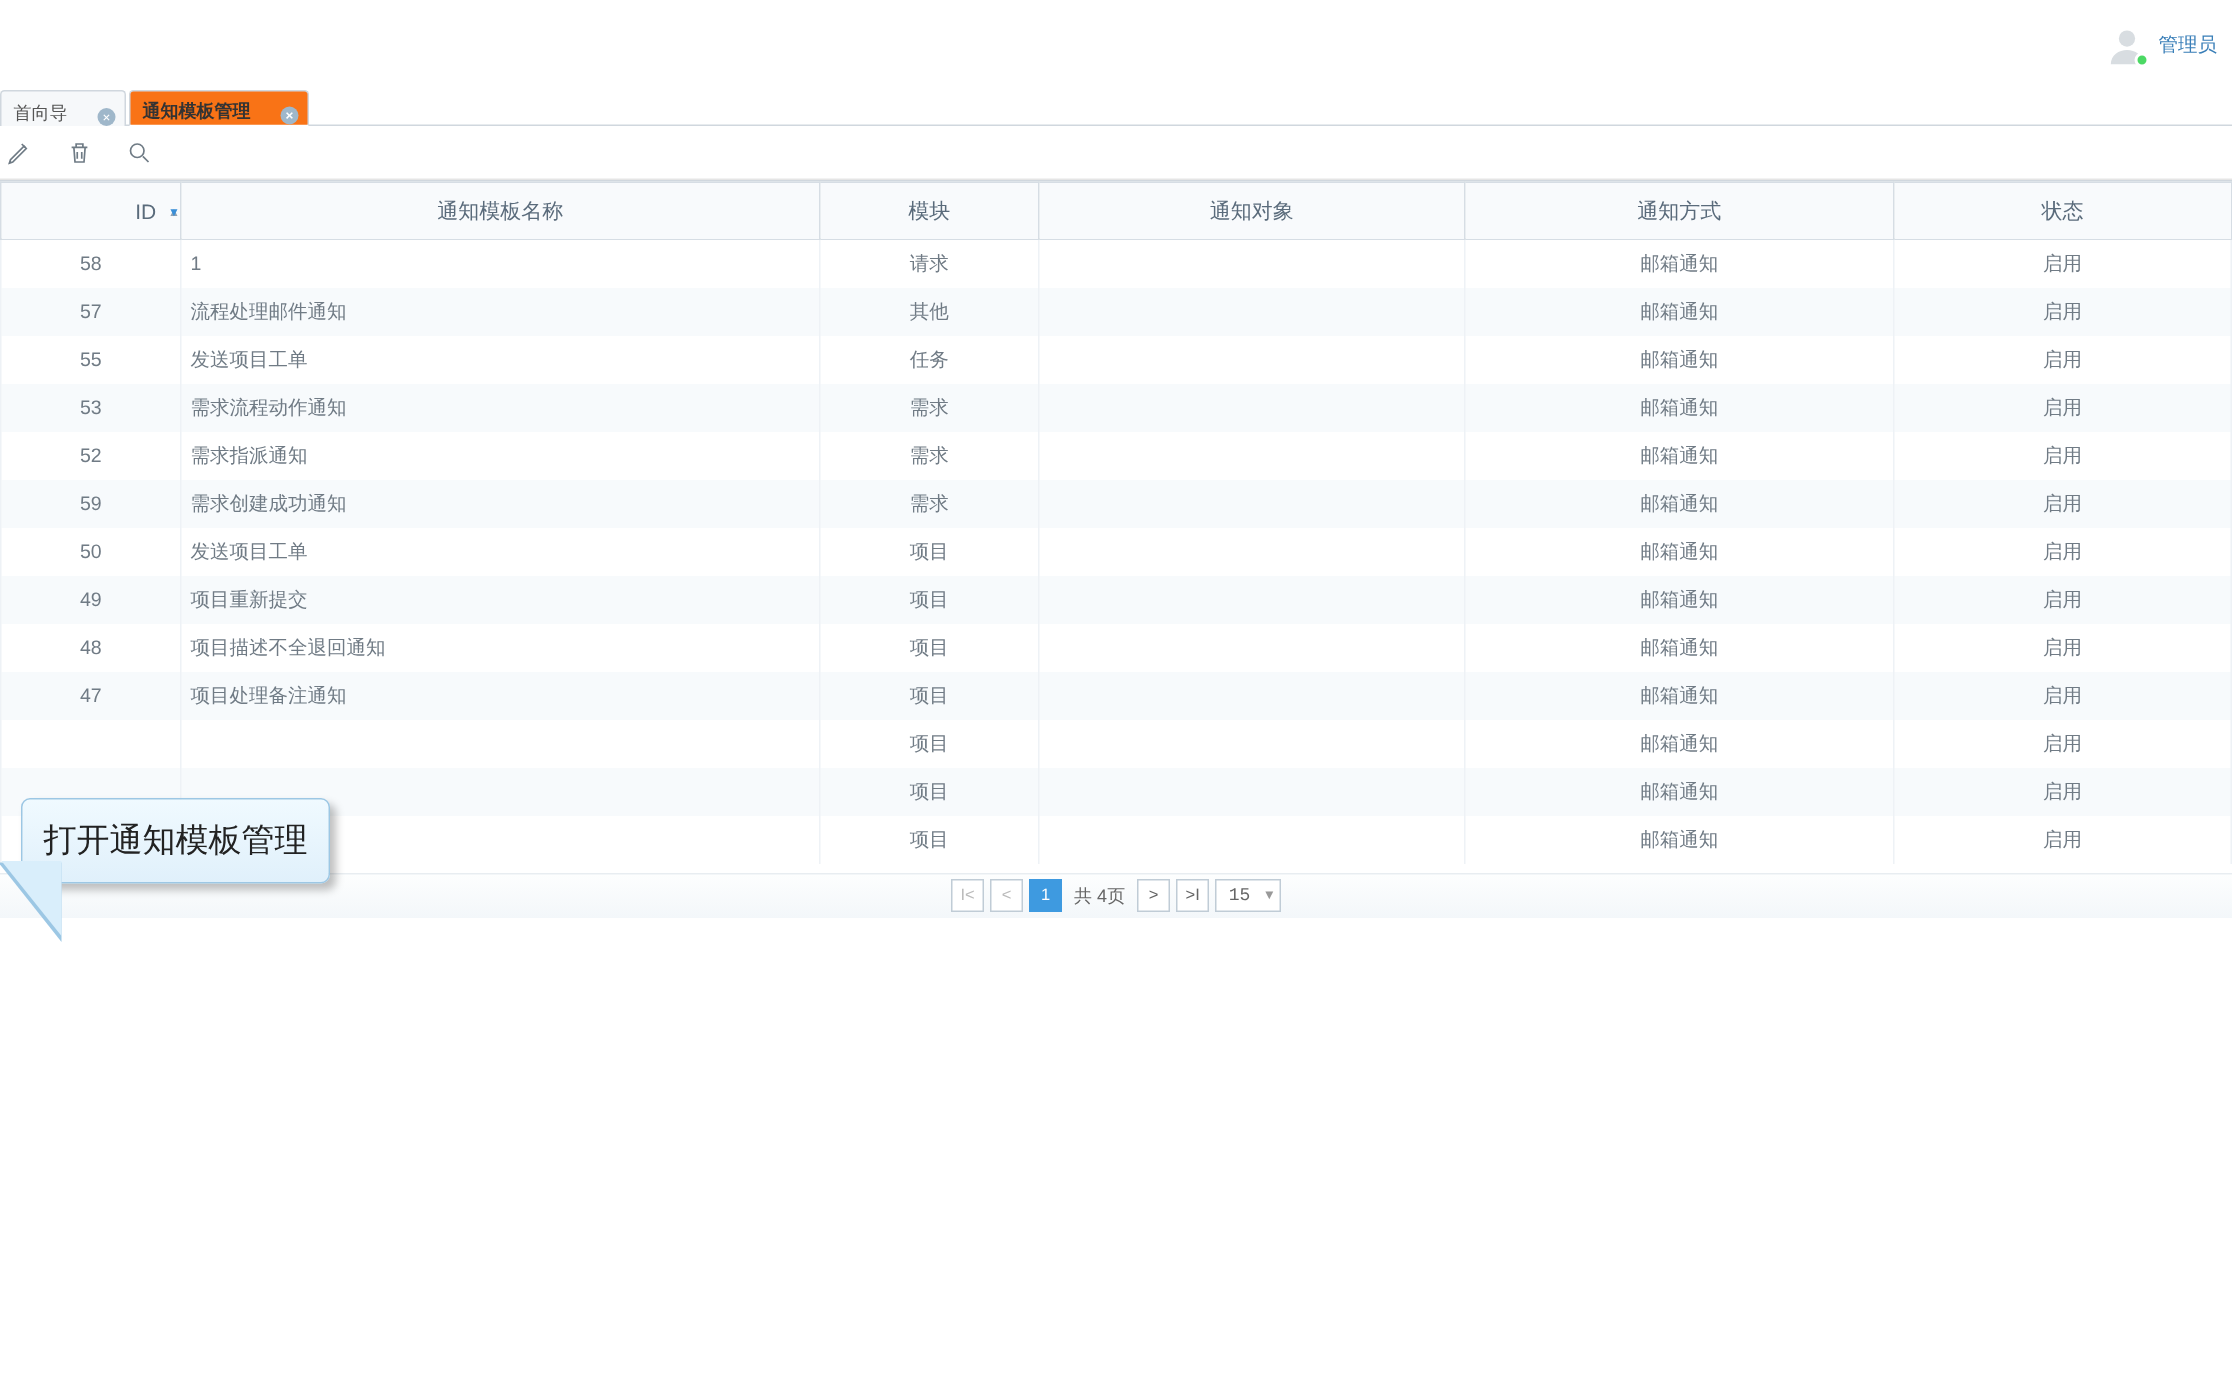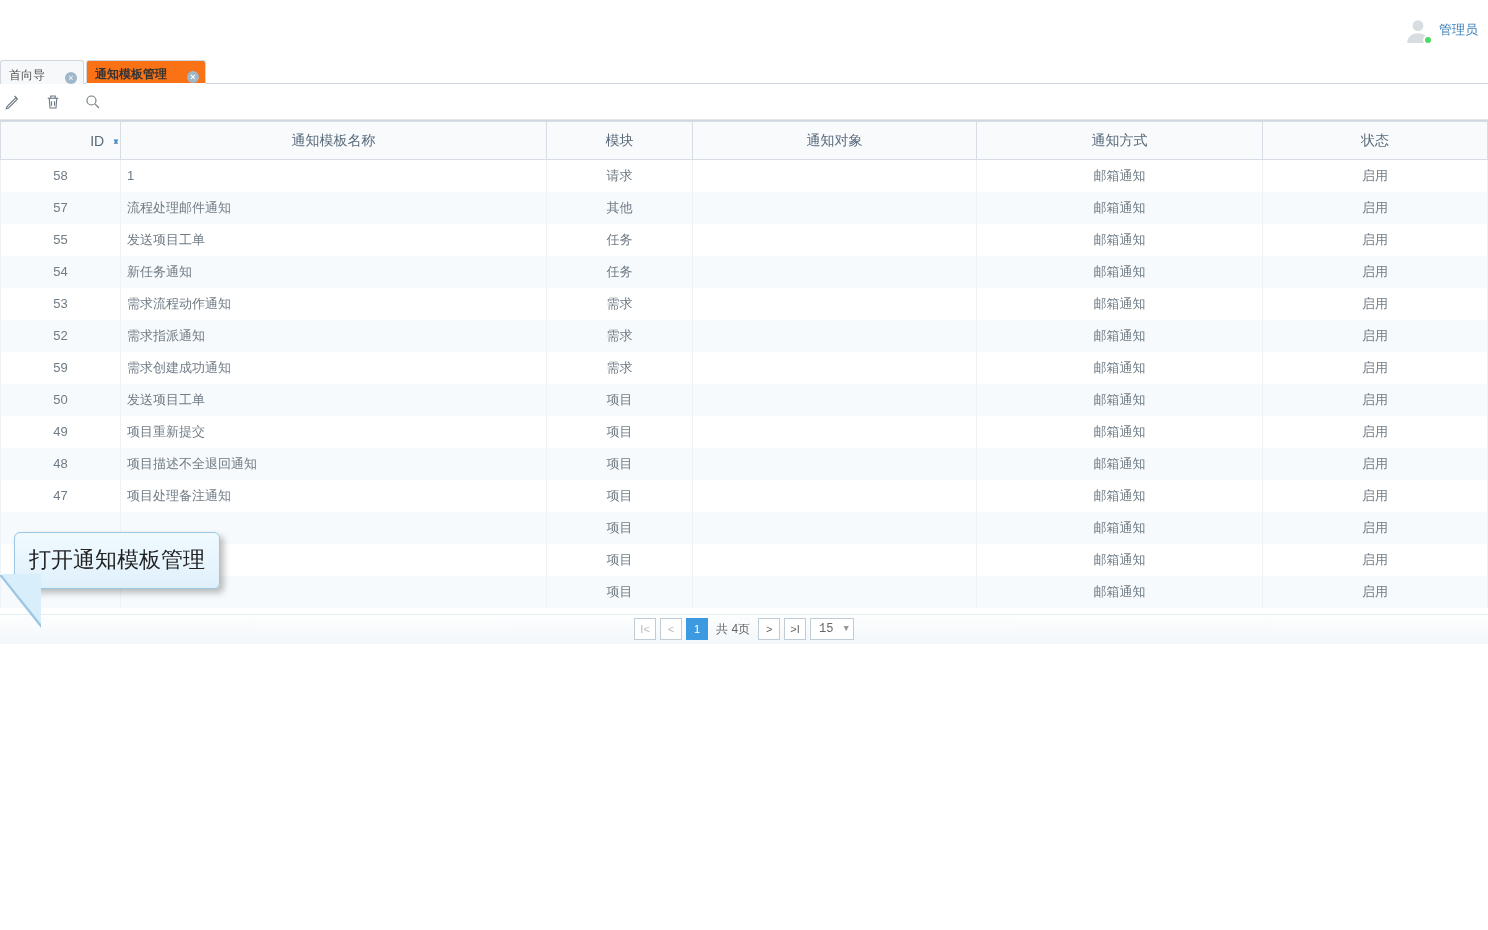--- a/index.html
+++ b/index.html
@@ -268,28 +268,20 @@
         </tr>
         <tr>
           <td class="c-id">55</td>
           <td class="c-name">发送项目工单</td>
           <td class="c-module">任务</td>
           <td class="c-target"></td>
           <td class="c-method">邮箱通知</td>
           <td class="c-status">启用</td>
         </tr>
         <tr>
-          <td class="c-id">54</td>
-          <td class="c-name">新任务通知</td>
-          <td class="c-module">任务</td>
-          <td class="c-target"></td>
-          <td class="c-method">邮箱通知</td>
-          <td class="c-status">启用</td>
-        </tr>
-        <tr>
           <td class="c-id">53</td>
           <td class="c-name">需求流程动作通知</td>
           <td class="c-module">需求</td>
           <td class="c-target"></td>
           <td class="c-method">邮箱通知</td>
           <td class="c-status">启用</td>
         </tr>
         <tr>
           <td class="c-id">52</td>
           <td class="c-name">需求指派通知</td>

